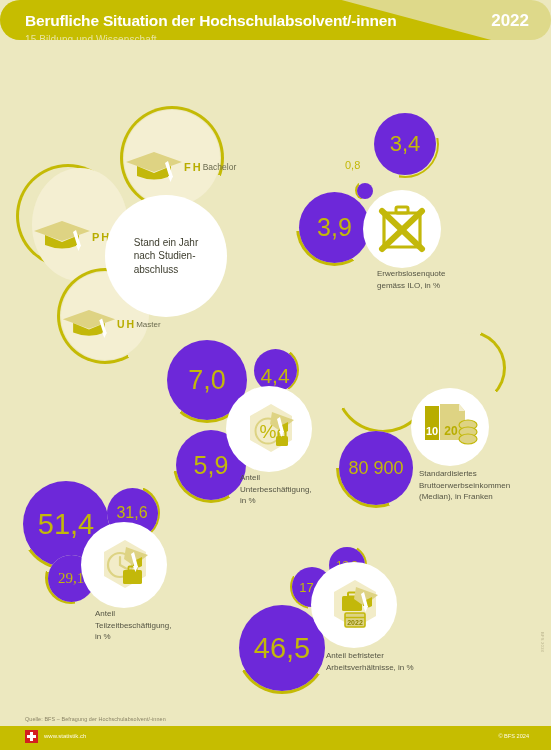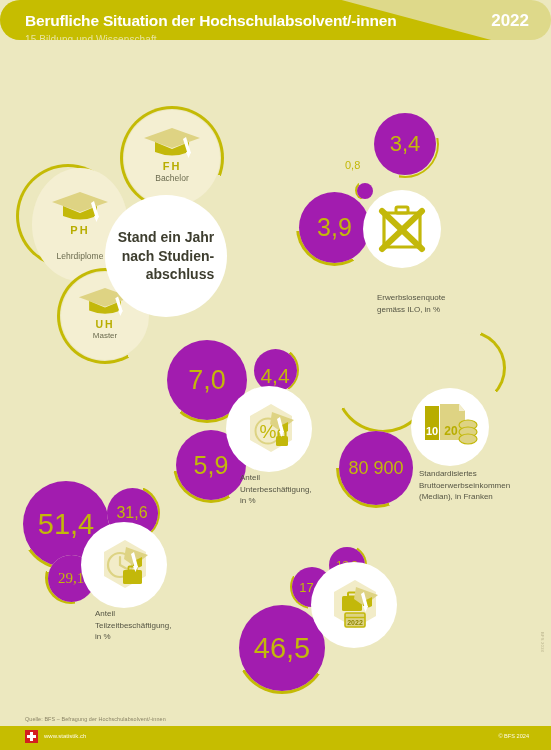--- a/index.html
+++ b/index.html
@@ -29,39 +29,39 @@
     font-size:10px; color:#e8e49f; letter-spacing:0.1px;
   }
   .header-year {
     position:absolute; right:22px; top:11px;
     font-size:17px; font-weight:bold; color:#ffffff;
   }
 
   
   .bub { position:absolute; border-radius:50%; display:flex;
          align-items:center; justify-content:center; }
-  .bub-fill { background:#a21caf; }
+  .bub-fill { background:#6d28d9; }
   .bub-val  { color:#c3b80a; font-weight:400; line-height:1;
               white-space:nowrap; text-align:center; }
 
   
   .ring { position:absolute; border-radius:50%; }
 
   .white-medallion { position:absolute; border-radius:50%; background:#ffffff; }
 
   .cap-bub { position:absolute; border-radius:50%; background:#f4efd2;
-             display:flex; flex-direction:column; align-items:center;
+             display:flex; flex-direction:row; align-items:center;
              justify-content:flex-start; }
   .cap-label-main { color:#b8ad00; font-weight:bold; letter-spacing:2px; }
   .cap-label-sub  { color:#6b6b4f; }
 
   .center-white { position:absolute; border-radius:50%; background:#ffffff;
                   display:flex; align-items:center; justify-content:center; }
-  .center-white span { font-size:14px; font-weight:bold; color:#3d3d2e;
-                       text-align:right; line-height:1.32; }
+  .center-white span { font-size:10px; font-weight:normal; color:#3d3d2e;
+                       text-align:left; line-height:1.32; }
 
   .caption { position:absolute; font-size:8px; color:#555544; line-height:1.45; }
 
   
   .source { position:absolute; left:25px; top:716px; font-size:5.4px; color:#8a8466; letter-spacing:0.1px;}
   .footer-bar { position:absolute; left:0; top:726px; width:551px; height:24px; background:#c6bd00; }
   .flag { position:absolute; left:25px; top:730px; width:13px; height:13px; background:#d41f1f; }
   .flag::before { content:""; position:absolute; left:5.3px; top:2.3px; width:2.4px; height:8.4px; background:#fff; }
   .flag::after  { content:""; position:absolute; left:2.3px; top:5.3px; width:8.4px; height:2.4px; background:#fff; }
   .site { position:absolute; left:44px; top:733px; font-size:6px; color:#fdfbe6; }
@@ -167,21 +167,21 @@
 
   <div class="white-medallion" style="left:363px;top:190px;width:78px;height:78px;"></div>
   <div style="position:absolute;left:378px;top:204px;">
     <svg width="48" height="50" viewBox="0 0 48 50">
       <rect x="18" y="3" width="12" height="6" rx="1.5" fill="none" stroke="#c3b80a" stroke-width="3"></rect>
       <rect x="6" y="9" width="36" height="34" rx="2" fill="none" stroke="#c3b80a" stroke-width="3.2"></rect>
       <line x1="4" y1="7" x2="44" y2="45" stroke="#c3b80a" stroke-width="6" stroke-linecap="round"></line>
       <line x1="44" y1="7" x2="4" y2="45" stroke="#c3b80a" stroke-width="6" stroke-linecap="round"></line>
     </svg>
   </div>
-  <div class="caption" style="left:377px;top:268px;width:120px;margin-top:24px;">
+  <div class="caption" style="left:377px;top:268px;width:120px;">
     <span>Erwerbslosenquote</span><br>
     <span>gemäss ILO, in %</span>
   </div>
 
   <div class="ring" style="left:164px;top:337px;width:86px;height:86px;
        background:conic-gradient(from 110deg,#c4ba05 0deg 110deg, rgba(0,0,0,0) 110deg 360deg);">
     <div style="position:absolute;inset:3px;border-radius:50%;background:#ece8bf;"></div>
   </div>
   <div class="bub bub-fill" style="left:167px;top:340px;width:80px;height:80px;">
     <span class="bub-val" style="font-size:27px;">7,0</span>
@@ -337,20 +337,24 @@
       <rect x="24" y="18.5" width="8" height="4" rx="1" fill="none" stroke="#c3b80a" stroke-width="2"></rect>
       <rect x="21" y="39" width="20" height="14" rx="1.4" fill="#ddd383" stroke="#c3b80a" stroke-width="1.6"></rect>
       <line x1="21" y1="43.5" x2="41" y2="43.5" stroke="#c3b80a" stroke-width="1.4"></line>
       <text x="31" y="51" font-size="7" font-weight="bold" font-family="Liberation Sans, sans-serif" fill="#8f8700" text-anchor="middle">2022</text>
       <path d="M32 13 L54 21 L40 32 L30 25 Z" fill="#ded383"></path>
       <path d="M40 27 L48 23 L48 32 Q43 35 39 32 Z" fill="#c3b80a"></path>
       <path d="M40 18 L44 33 L41 35 L37 20 Z" fill="#ffffff"></path>
       <path d="M39 32 L44 32 L41.5 38 Z" fill="#ffffff"></path>
     </svg>
   </div>
+  <div class="caption" style="left:326px;top:650px;width:140px;">
+    <span>Anteil befristeter</span><br>
+    <span>Arbeitsverhältnisse, in %</span>
+  </div>
 
   <div class="vert-code">BFS 2024</div>
   <div class="source">Quelle: BFS – Befragung der Hochschulabsolvent/-innen</div>
   <div class="footer-bar"></div>
   <div class="flag"></div>
   <a class="site" href="#" style="text-decoration:none;">www.statistik.ch</a>
   <div class="copy">© BFS 2024</div>
 
 </div>
 

